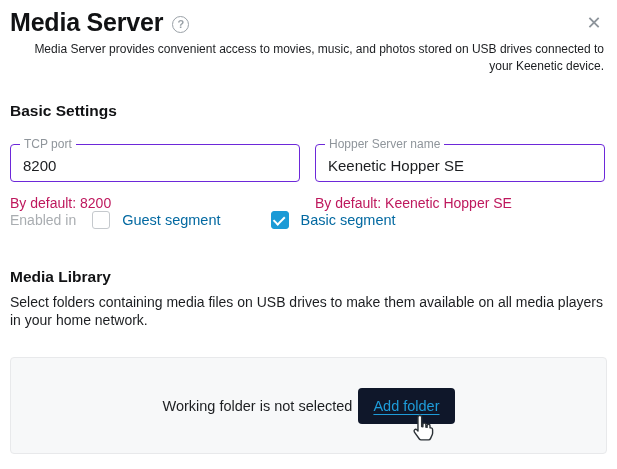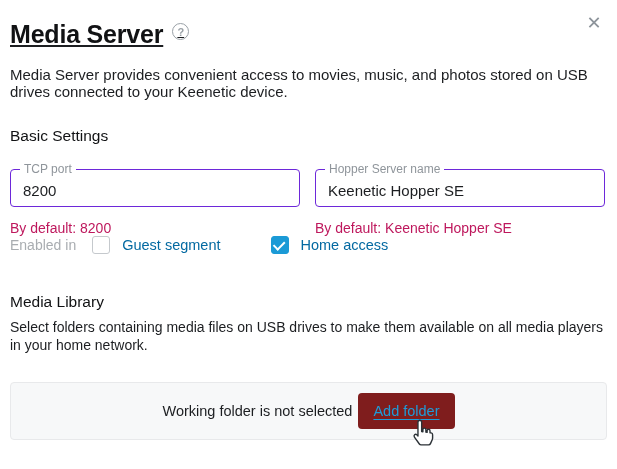--- a/index.html
+++ b/index.html
@@ -6,39 +6,39 @@
   html, body {
     width: 617px; height: 469px;
     background: #ffffff;
     font-family: "Liberation Sans", sans-serif;
     color: #1c1e21;
     overflow: hidden;
   }
   .dialog { position: relative; width: 617px; height: 469px; padding: 6px 10px 10px 10px; }
 
   
-  .header { display: flex; align-items: flex-start; margin-top: 14px; text-decoration: underline; }
+  .header { display: flex; align-items: center; margin-top: 2px; }
   .title { font-size: 25px; font-weight: bold; color: #111214; letter-spacing: -0.2px; }
   .help-icon {
     width: 17px; height: 17px; margin-left: 9px; margin-top: 3px;
     border: 1.5px solid #9aa1a7; border-radius: 50%;
     color: #9aa1a7; font-size: 11px; font-weight: bold;
     display: inline-flex; align-items: center; justify-content: center;
     cursor: pointer; flex: 0 0 auto;
   }
   .close-btn {
     position: absolute; top: 13px; right: 13px;
     width: 20px; height: 20px; color: #8d949b;
     font-size: 18px; line-height: 20px; text-align: center;
     cursor: pointer; user-select: none;
   }
 
-  .intro { margin-top: 17px; font-size: 15px; line-height: 17px; max-width: 594px; }
+  .intro { margin-top: 4px; font-size: 12px; line-height: 17px; max-width: 594px; text-align: right; }
 
-  .section-heading { margin-top: 27px; font-size: 15.5px; font-weight: normal; color: #111214; }
+  .section-heading { margin-top: 27px; font-size: 15.5px; font-weight: bold; color: #111214; }
 
   
   .fields-row { display: flex; gap: 15px; margin-top: 24px; }
   .field-col { width: 290px; }
   .outlined-field {
     position: relative; height: 38px;
     border: 1px solid #6d28d9; border-radius: 4px;
     background: #fff;
   }
   .outlined-field .float-label {
@@ -70,28 +70,28 @@
     content: ""; display: block; width: 9px; height: 5px;
     border-left: 2px solid #fff; border-bottom: 2px solid #fff;
     transform: rotate(-45deg) translate(0.5px, -1px);
   }
   .cb-label { margin-left: 12px; font-size: 14.5px; color: #0369a1; }
 
   .media-desc { margin-top: 8px; font-size: 14px; line-height: 17.5px; max-width: 600px; }
 
   
   .panel {
-    margin-top: 28px; height: 58px; width: 597px;
+    margin-top: 28px; height: 97px; width: 597px;
     background: #f7f8f9; border: 1px solid #e8e9eb; border-radius: 4px;
     display: flex; align-items: center; justify-content: center;
   }
   .empty-msg { font-size: 14.5px; color: #1c1e21; }
   .add-folder-wrap {
     position: relative; margin-left: 6px;
-    background: #7f1d1d; border-radius: 4px; padding: 9px 15px;
+    background: #0f172a; border-radius: 4px; padding: 9px 15px;
     cursor: pointer;
   }
   .add-folder-link {
     font-size: 14.5px; color: #1e9cd9; text-decoration: underline;
     text-underline-offset: 3px; cursor: pointer;
   }
   .cursor-icon { position: absolute; left: 52px; top: 25px; pointer-events: none; }
 </style>
 </head>
 <body>
@@ -126,21 +126,21 @@
   </div>
 
   <div class="enabled-row">
     <span class="enabled-label">Enabled in</span>
     <label class="cb-item">
       <span class="checkbox"></span>
       <span class="cb-label">Guest segment</span>
     </label>
     <label class="cb-item">
       <span class="checkbox checked"></span>
-      <span class="cb-label">Home access</span>
+      <span class="cb-label">Basic segment</span>
     </label>
   </div>
 
   <h2 class="section-heading" style="margin-top:39px">Media Library</h2>
 
   <p class="media-desc">Select folders containing media files on USB drives to make them available on all media players in your home network.</p>
 
   <div class="panel">
     <span class="empty-msg">Working folder is not selected</span>
     <span class="add-folder-wrap">

